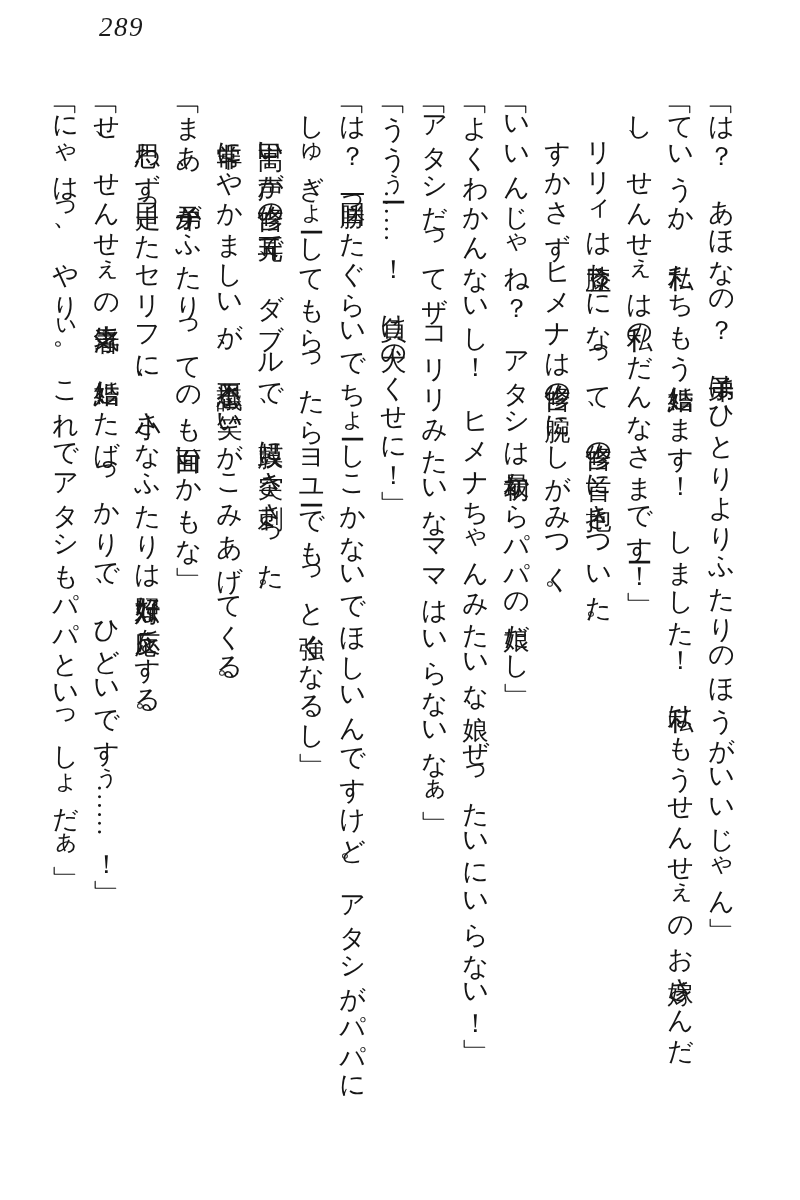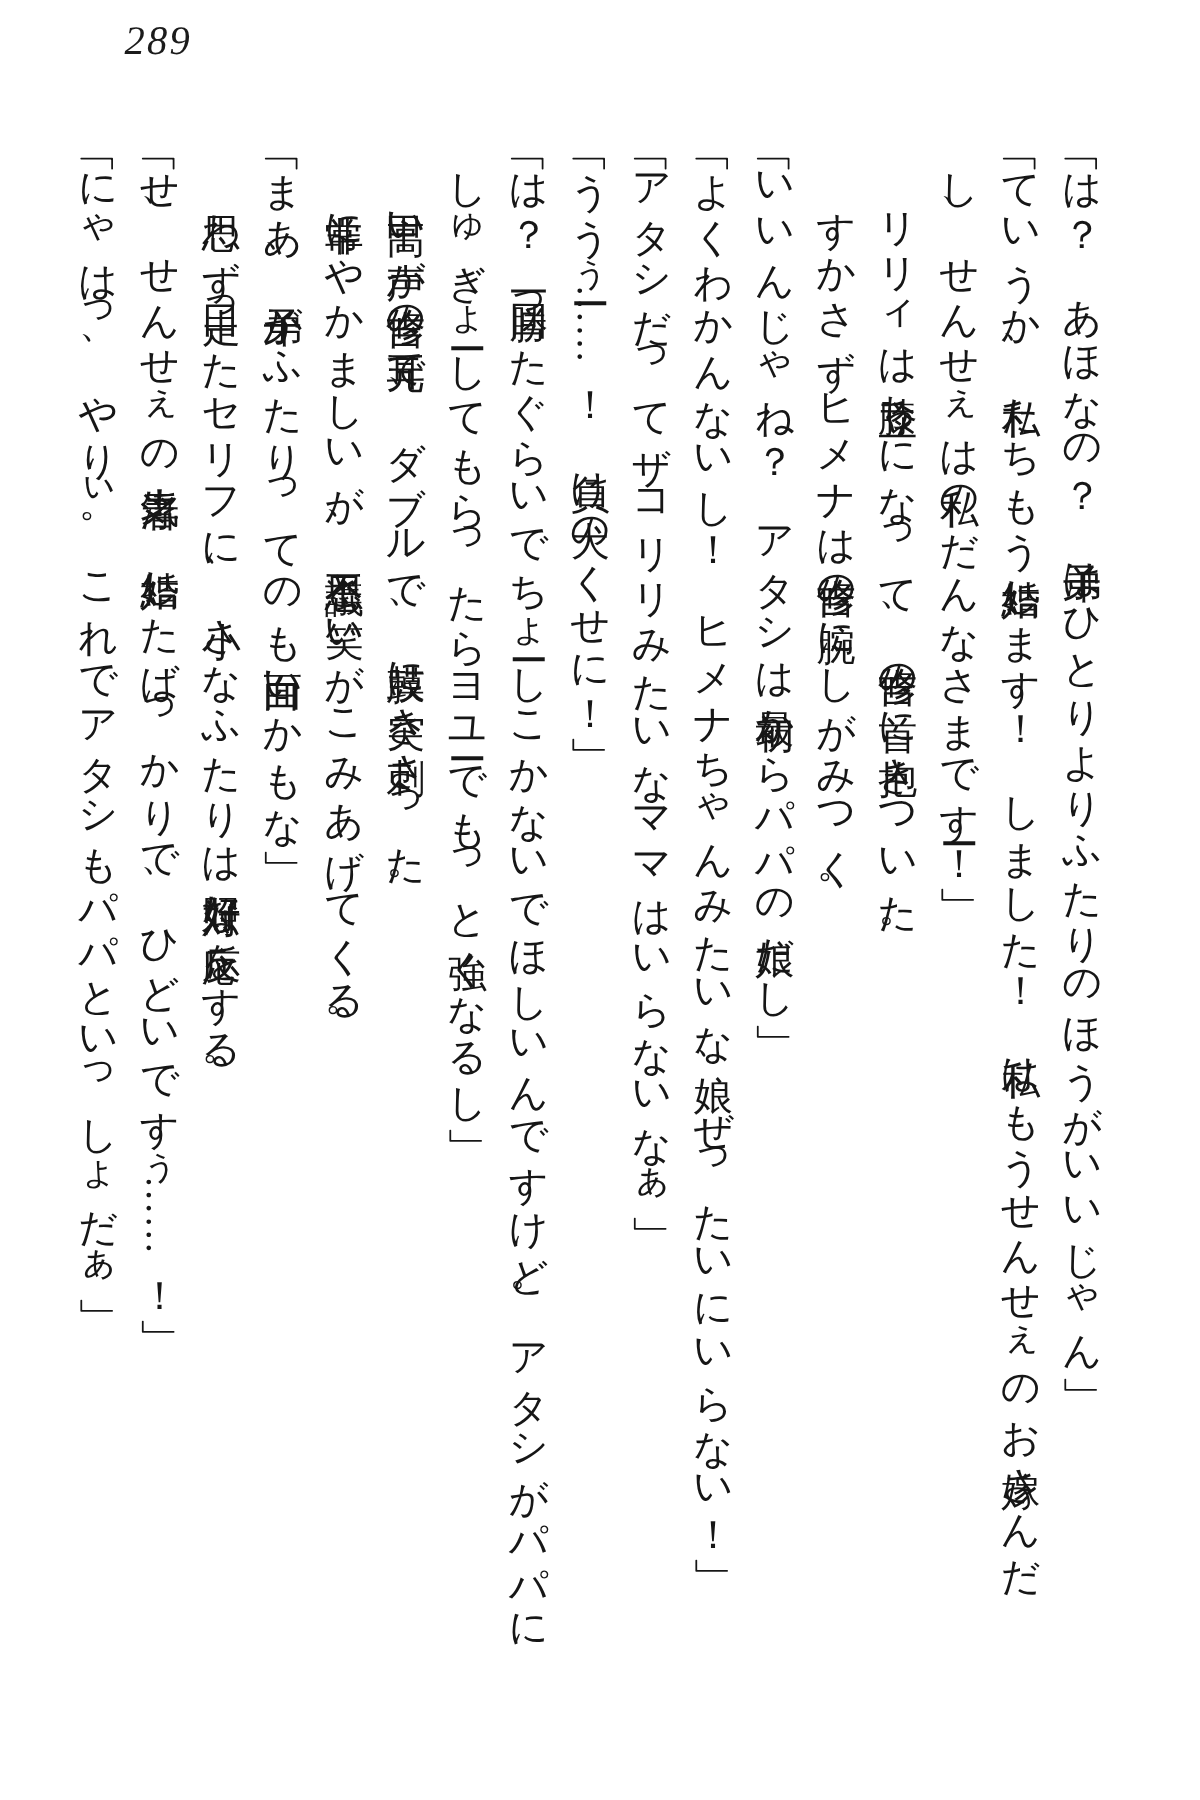--- a/index.html
+++ b/index.html
@@ -11,21 +11,21 @@
     width: 800px;
     height: 1200px;
     background: #ffffff;
     position: relative;
     overflow: hidden;
     font-family: "Liberation Serif", "DejaVu Serif", serif;
   }
   .page-number {
     position: absolute;
     top: 12px;
-    left: 83px;
+    left: 99px;
     font-size: 27px;
     font-style: italic;
     color: #1b1b1b;
     letter-spacing: 1.5px;
   }
   .text-block {
     position: absolute;
     top: 97px;
     right: 58px;
     height: 1014px;

